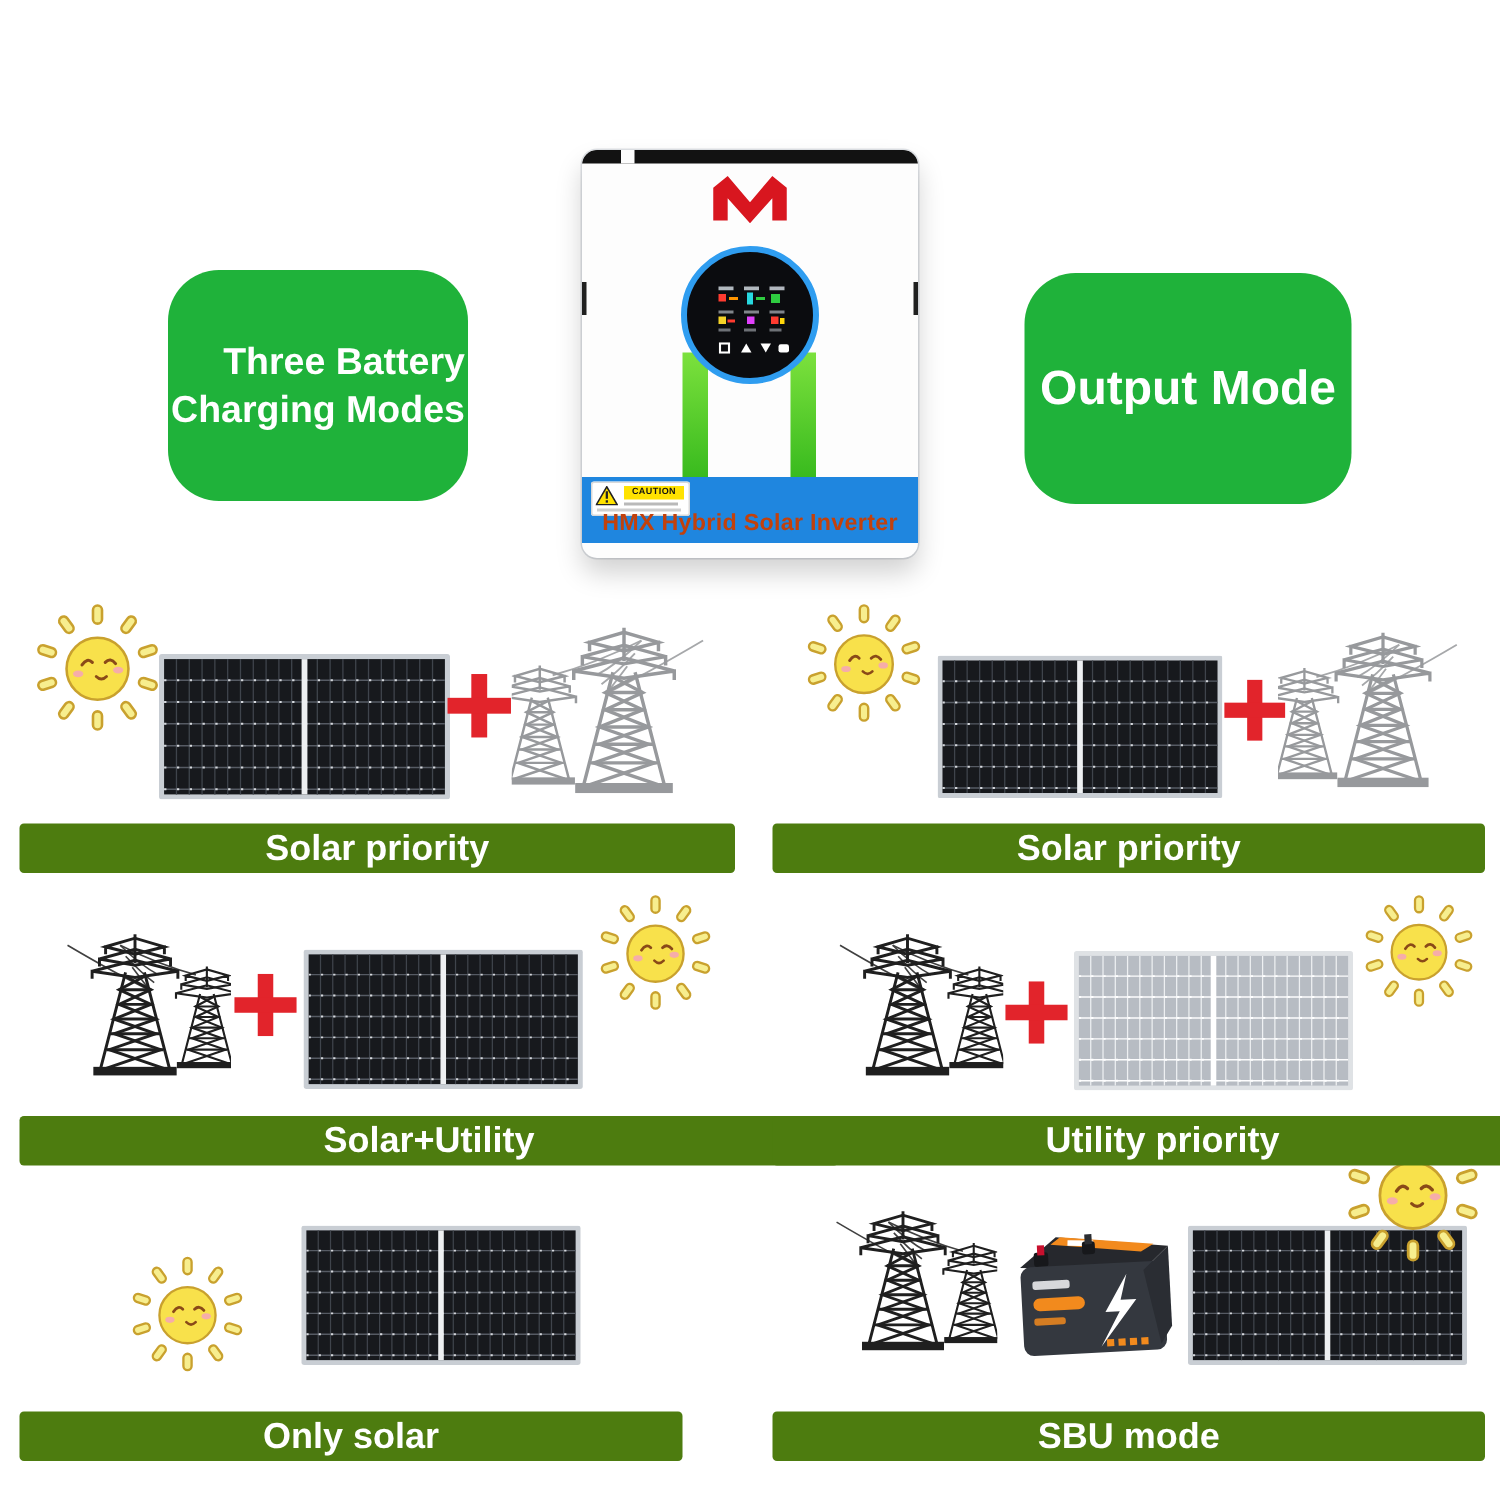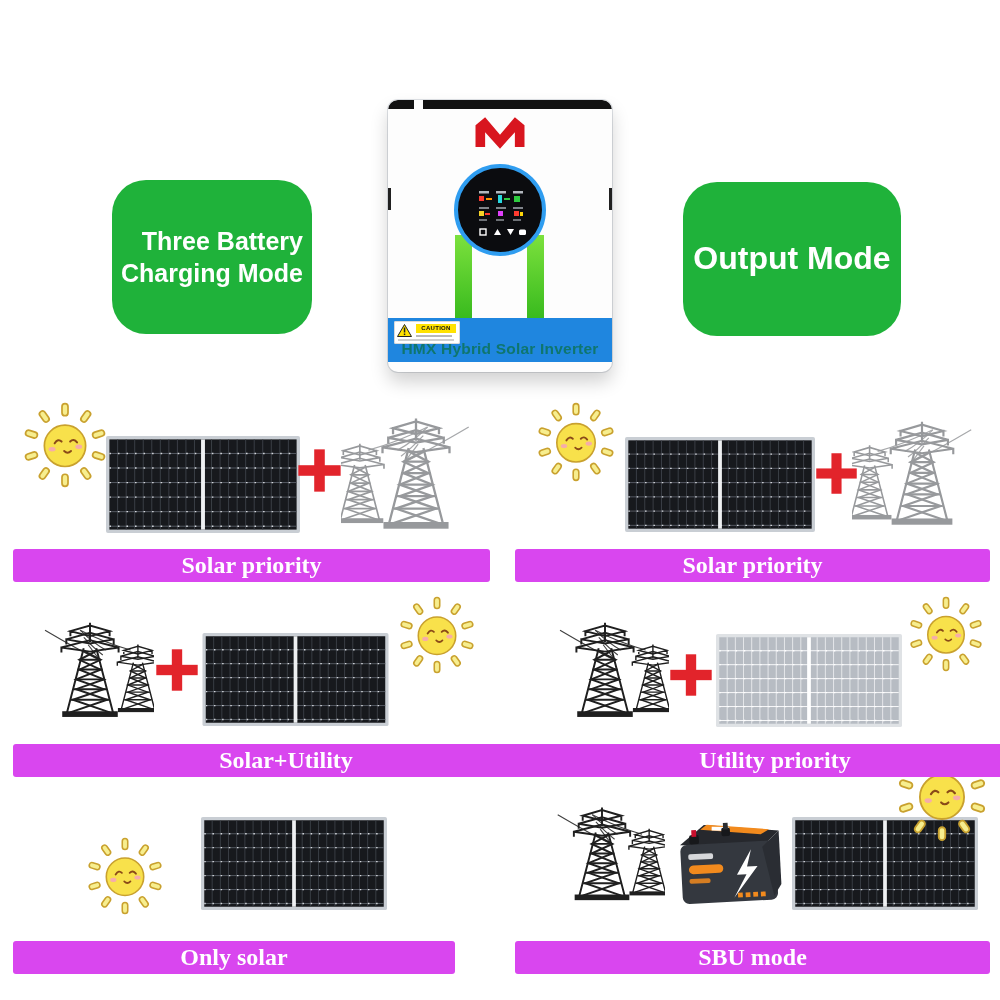--- a/index.html
+++ b/index.html
@@ -18,33 +18,33 @@
   .callout-left{left:112px;top:180px;width:200px;height:154px;font-size:25px;text-align:right;}
   .callout-right{left:683px;top:182px;width:218px;height:154px;font-size:32px;}
 
   
   .inverter{left:388px;top:100px;width:224px;height:272px;background:#fdfdfd;
     border-radius:10px;overflow:hidden;box-shadow:0 10px 18px rgba(0,0,0,.18),0 0 0 1px #dfe2e6;}
   .inv-topbar{left:0;top:0;width:224px;height:9px;background:#121212;border-radius:10px 10px 0 0;}
   .inv-topgap{left:26px;top:0;width:9px;height:9px;background:#fdfdfd;}
   .inv-vent{width:3px;height:22px;background:#202020;top:88px;}
   .inv-band{left:0;top:218px;width:224px;height:44px;background:#1f86df;}
-  .inv-brand{left:0;top:240px;width:224px;text-align:center;color:#0f766e;
+  .inv-brand{left:0;top:240px;width:224px;text-align:center;color:#c2410c;
     font-size:15.5px;font-weight:700;letter-spacing:.2px;}
   .caution{left:6px;top:221px;width:66px;height:23px;background:#fff;border-radius:2px;
     box-shadow:0 0 0 1px #d9d9d9 inset;}
   .caution-strip{left:22px;top:3px;width:40px;height:9px;background:#ffe200;
     color:#111;font-size:6px;font-weight:700;text-align:center;line-height:9px;letter-spacing:.3px;}
   .caution-line1{left:22px;top:14px;width:36px;height:2px;background:#b9b9b9;}
   .caution-line2{left:4px;top:18px;width:56px;height:2px;background:#cfcfcf;}
 
   
-  .banner{height:33px;background:#d946ef;border-radius:3px;color:#fff;
+  .banner{height:33px;background:#4d7c0f;border-radius:3px;color:#fff;
     font-size:24px;font-weight:700;display:flex;align-items:center;justify-content:center;
-    z-index:3;font-family:Liberation Serif, serif;}
+    z-index:3;}
 
   .towers-gray{color:#97999c;}
   .towers-dark{color:#1f1f1f;}
   .flip{transform:scaleX(-1);}
 </style>
 </head>
 <body>
 
 <svg width="0" height="0" style="position:absolute" aria-hidden="true">
   <defs>
@@ -248,21 +248,21 @@
     </symbol>
   </defs>
 </svg>
 
 <div id="canvas">
 
 
   <div class="abs callout callout-left">
     <div>
       <span>Three Battery</span><br>
-      <span>Charging Mode</span>
+      <span>Charging Modes</span>
     </div>
   </div>
   <div class="abs callout callout-right">
     <span>Output Mode</span>
   </div>
 
   <div class="abs inverter">
     <div class="abs inv-topbar"></div>
     <div class="abs inv-topgap"></div>
     <div class="abs inv-vent" style="left:0;"></div>

